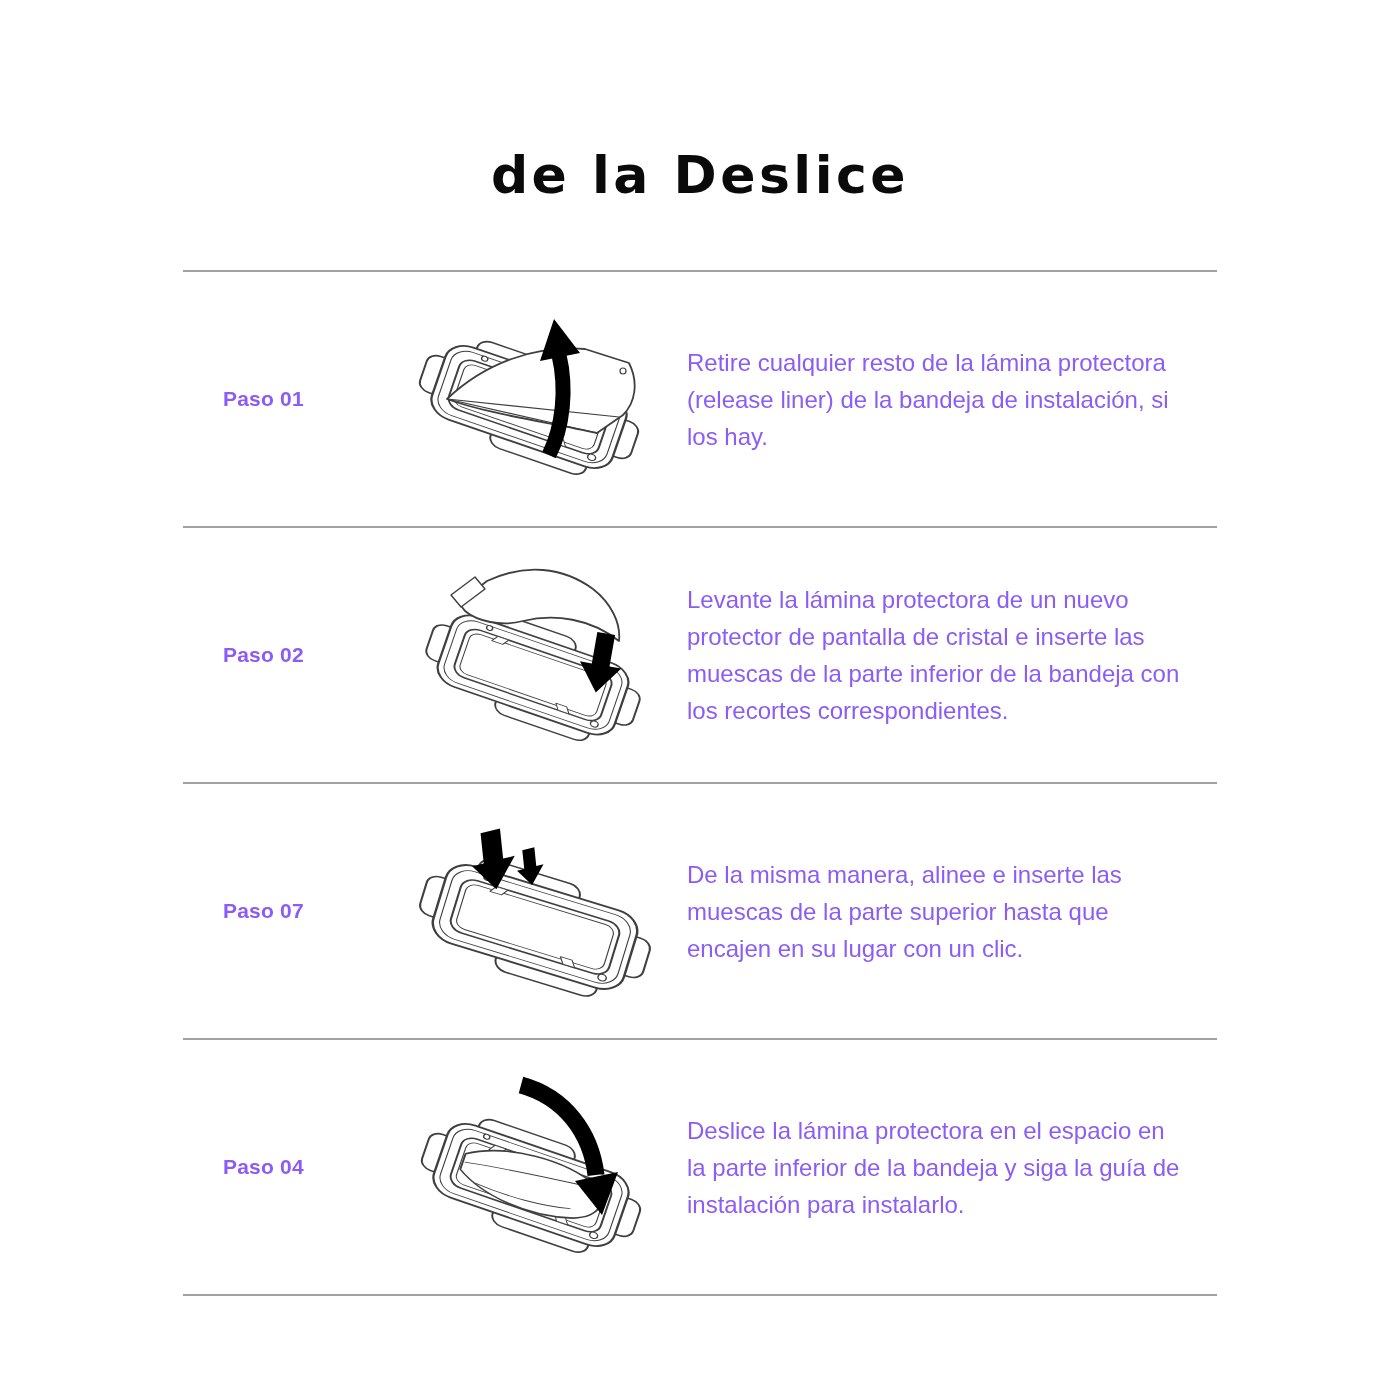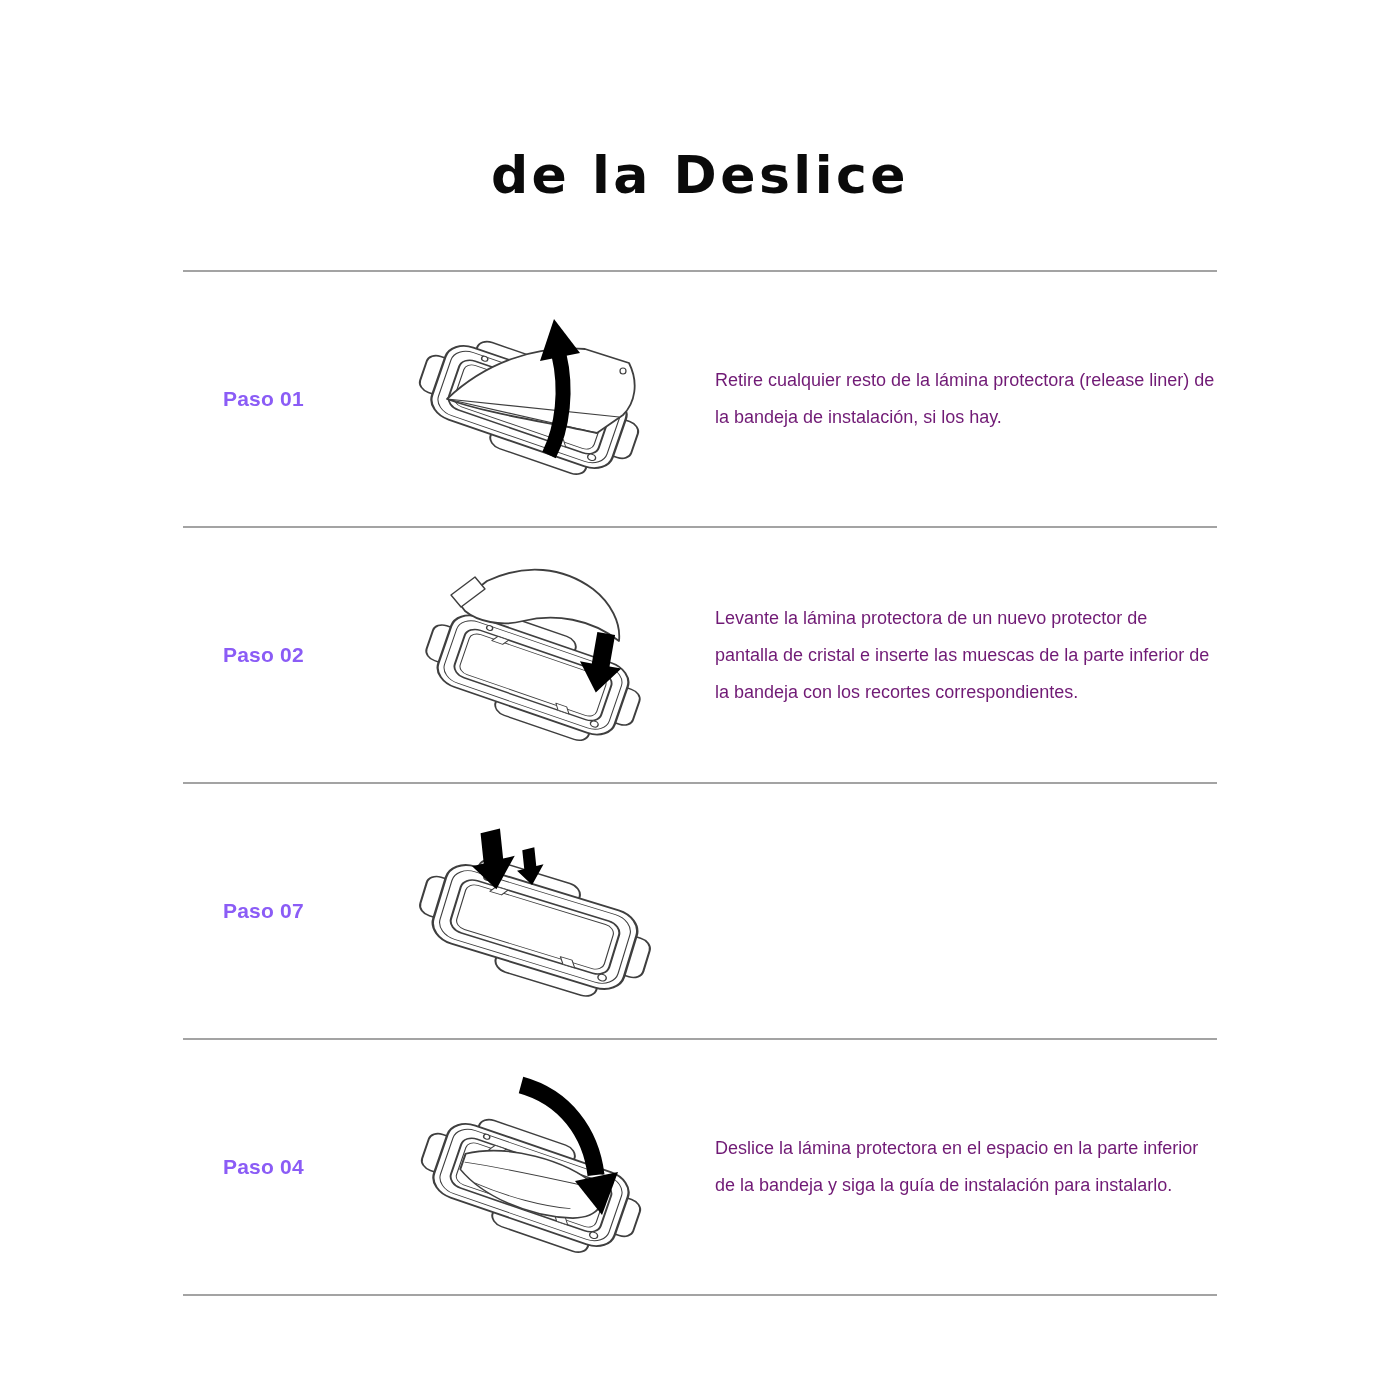--- a/index.html
+++ b/index.html
@@ -46,24 +46,24 @@
     flex: none;
     width: 260px;
     height: 192px;
     display: flex;
     align-items: center;
     justify-content: center;
   }
   .desc {
     flex: none;
     width: 500px;
-    margin: 0 0 0 52px;
-    font-size: 18px;
+    margin: 0 0 0 24px;
+    font-size: 24px;
     line-height: 37px;
-    color: #701a75;
+    color: #8b5cf6;
   }
   svg.art-svg { display: block; }
 </style>
 </head>
 <body>
 
 <svg width="0" height="0" style="position:absolute" aria-hidden="true">
   <defs>
     <g id="tray" fill="#ffffff" stroke="#3f3f3f" stroke-linejoin="round" stroke-linecap="round">
       <rect x="-76" y="-72" width="112" height="28" rx="14" stroke-width="2.2"></rect>
@@ -142,20 +142,21 @@
           <g fill="#000000">
             <g transform="translate(90,42) rotate(-14) skewX(-8)">
               <path d="M -10,-26 L 10,-26 L 10,4 L 22,4 L 0,32 L -22,4 L -10,4 Z"></path>
             </g>
             <g transform="translate(127,50) rotate(-14) skewX(-8) scale(0.62)">
               <path d="M -10,-26 L 10,-26 L 10,4 L 22,4 L 0,32 L -22,4 L -10,4 Z"></path>
             </g>
           </g>
         </svg>
       </div>
+      <p class="desc">De la misma manera, alinee e inserte las muescas de la parte superior hasta que encajen en su lugar con un clic.</p>
     </section>
 
     <div class="divider"></div>
 
     <section class="row">
       <div class="label">Paso 04</div>
       <div class="art">
         <svg class="art-svg" width="260" height="192" viewBox="0 0 260 192">
           <use href="#tray" transform="translate(128,114) rotate(19) scale(0.9,0.68)"></use>
           <g transform="translate(128,114) rotate(19) scale(0.9,0.68)">

